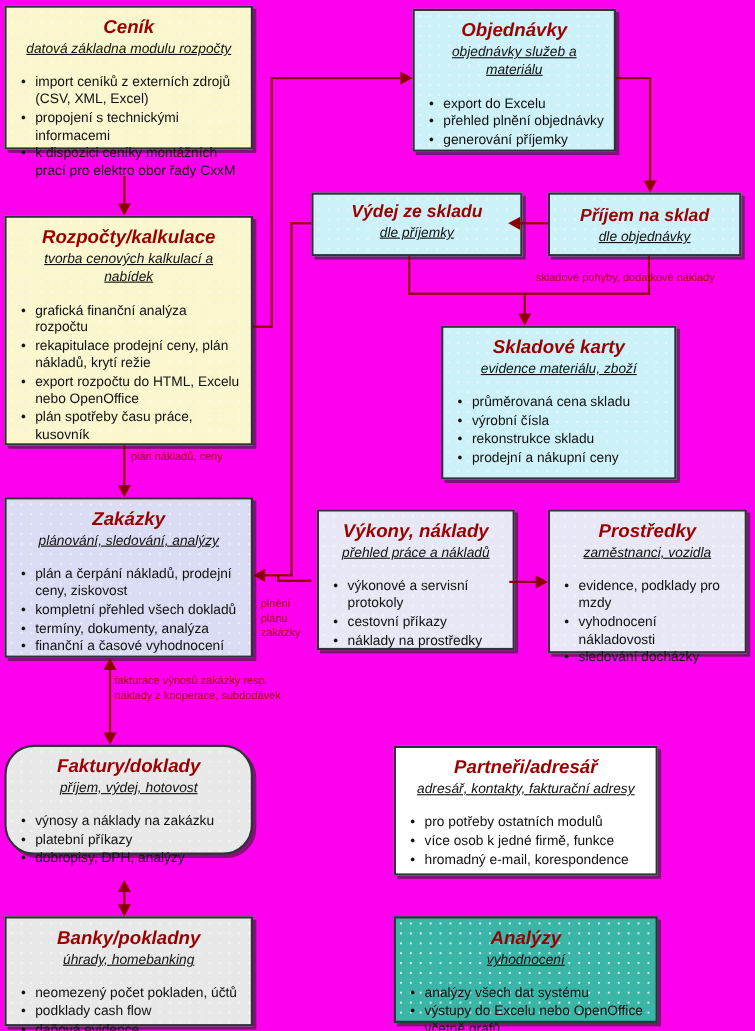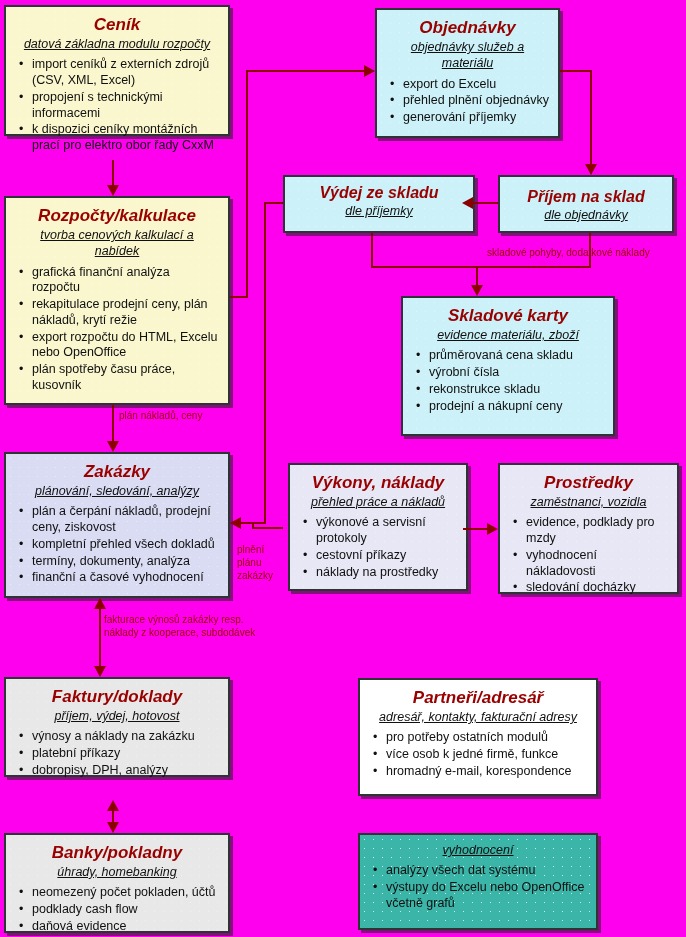--- a/index.html
+++ b/index.html
@@ -24,21 +24,21 @@
   .fill-teal     { background-color:#3AB5A8; background-image:radial-gradient(rgba(255,255,255,.75) .8px, transparent .9px); }
 
   .box-title {
     color:#990000; font-weight:bold; font-style:italic;
     font-size:17px; text-align:center; margin:2px 0 1px 0;
   }
   .box-subtitle {
     font-style:italic; font-size:12.5px; text-align:center;
     text-decoration:underline; color:#101010; margin:1px 8px 5px 8px; line-height:1.3;
   }
-  ul.box-bullets { list-style:none; font-size:12.5px; line-height:1.26; color:#101010; margin-top:5px; }
+  ul.box-bullets { list-style:none; font-size:12.5px; line-height:1.26; color:#101010; margin-top:15px; }
   ul.box-bullets li { position:relative; padding-left:17px; margin-bottom:1px; }
   ul.box-bullets li::before { content:"\2022"; position:absolute; left:4px; }
 
   .hline, .vline { position:absolute; background:#8B0000; }
   .hline { height:2px; } .vline { width:2px; }
   .arr { position:absolute; width:0; height:0; }
   .arr-down  { border-left:6px solid transparent; border-right:6px solid transparent; border-top:11px solid #8B0000; }
   .arr-up    { border-left:6px solid transparent; border-right:6px solid transparent; border-bottom:11px solid #8B0000; }
   .arr-left  { border-top:6px solid transparent; border-bottom:6px solid transparent; border-right:11px solid #8B0000; }
   .arr-right { border-top:6px solid transparent; border-bottom:6px solid transparent; border-left:11px solid #8B0000; }
@@ -75,21 +75,21 @@
     <div class="box-title">Zakázky</div>
     <div class="box-subtitle">plánování, sledování, analýzy</div>
     <ul class="box-bullets">
         <li>plán a čerpání nákladů, prodejní ceny, ziskovost</li>
         <li>kompletní přehled všech dokladů</li>
         <li>termíny, dokumenty, analýza</li>
         <li>finanční a časové vyhodnocení</li>
       </ul>
   </div>
 
-  <div class="box fill-gray" style="left:4px;top:677px;width:226px;height:100px;">
+  <div class="box fill-gray" style="left:4px;top:677px;width:226px;height:100px;border-radius:27px;">
     <div class="box-title">Faktury/doklady</div>
     <div class="box-subtitle">příjem, výdej, hotovost</div>
     <ul class="box-bullets">
         <li>výnosy a náklady na zakázku</li>
         <li>platební příkazy</li>
         <li>dobropisy, DPH, analýzy</li>
       </ul>
   </div>
 
   <div class="box fill-gray" style="left:4px;top:833px;width:226px;height:100px;">
@@ -157,20 +157,21 @@
     <div class="box-title">Partneři/adresář</div>
     <div class="box-subtitle">adresář, kontakty, fakturační adresy</div>
     <ul class="box-bullets">
         <li>pro potřeby ostatních modulů</li>
         <li>více osob k jedné firmě, funkce</li>
         <li>hromadný e-mail, korespondence</li>
       </ul>
   </div>
 
   <div class="box fill-teal" style="left:358px;top:833px;width:240px;height:97px;">
+    <div class="box-title">Analýzy</div>
     <div class="box-subtitle">vyhodnocení</div>
     <ul class="box-bullets">
         <li>analýzy všech dat systému</li>
         <li>výstupy do Excelu nebo OpenOffice včetně grafů</li>
       </ul>
   </div>
 
   <div>
     <div class="vline" style="left:112px;top:160px;height:27px;"></div>
     <div class="arr arr-down" style="left:107px;top:185px;"></div>

